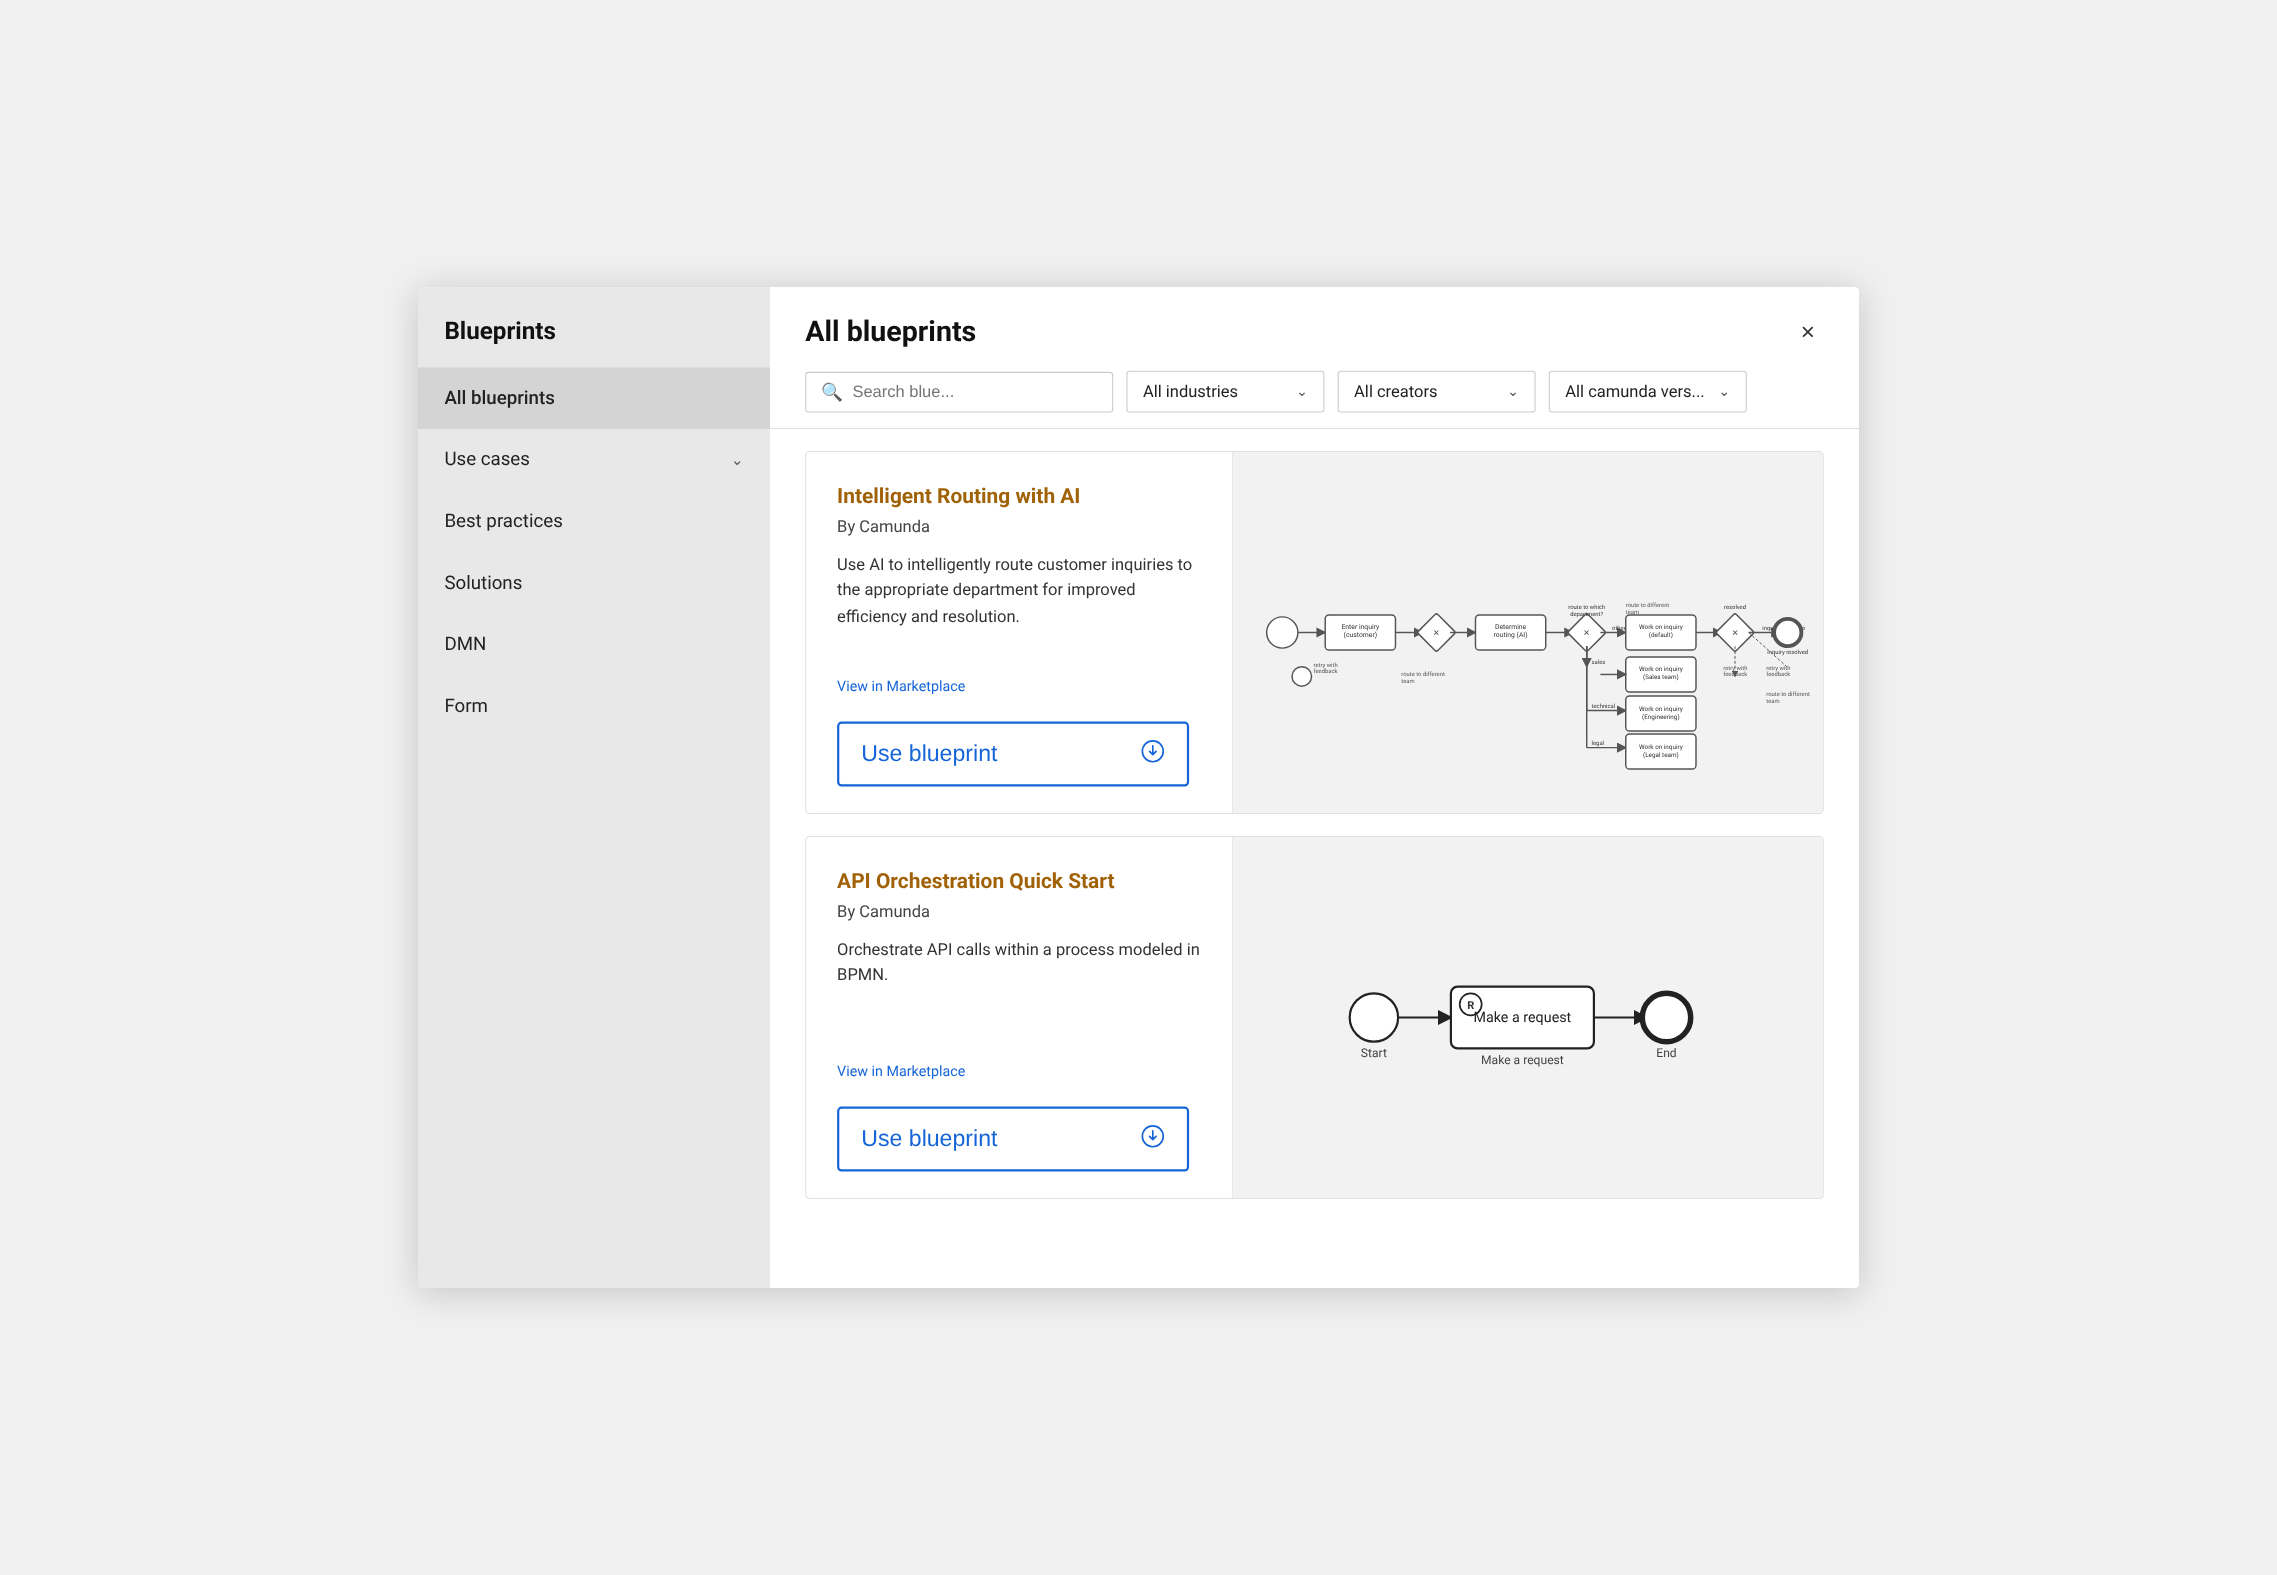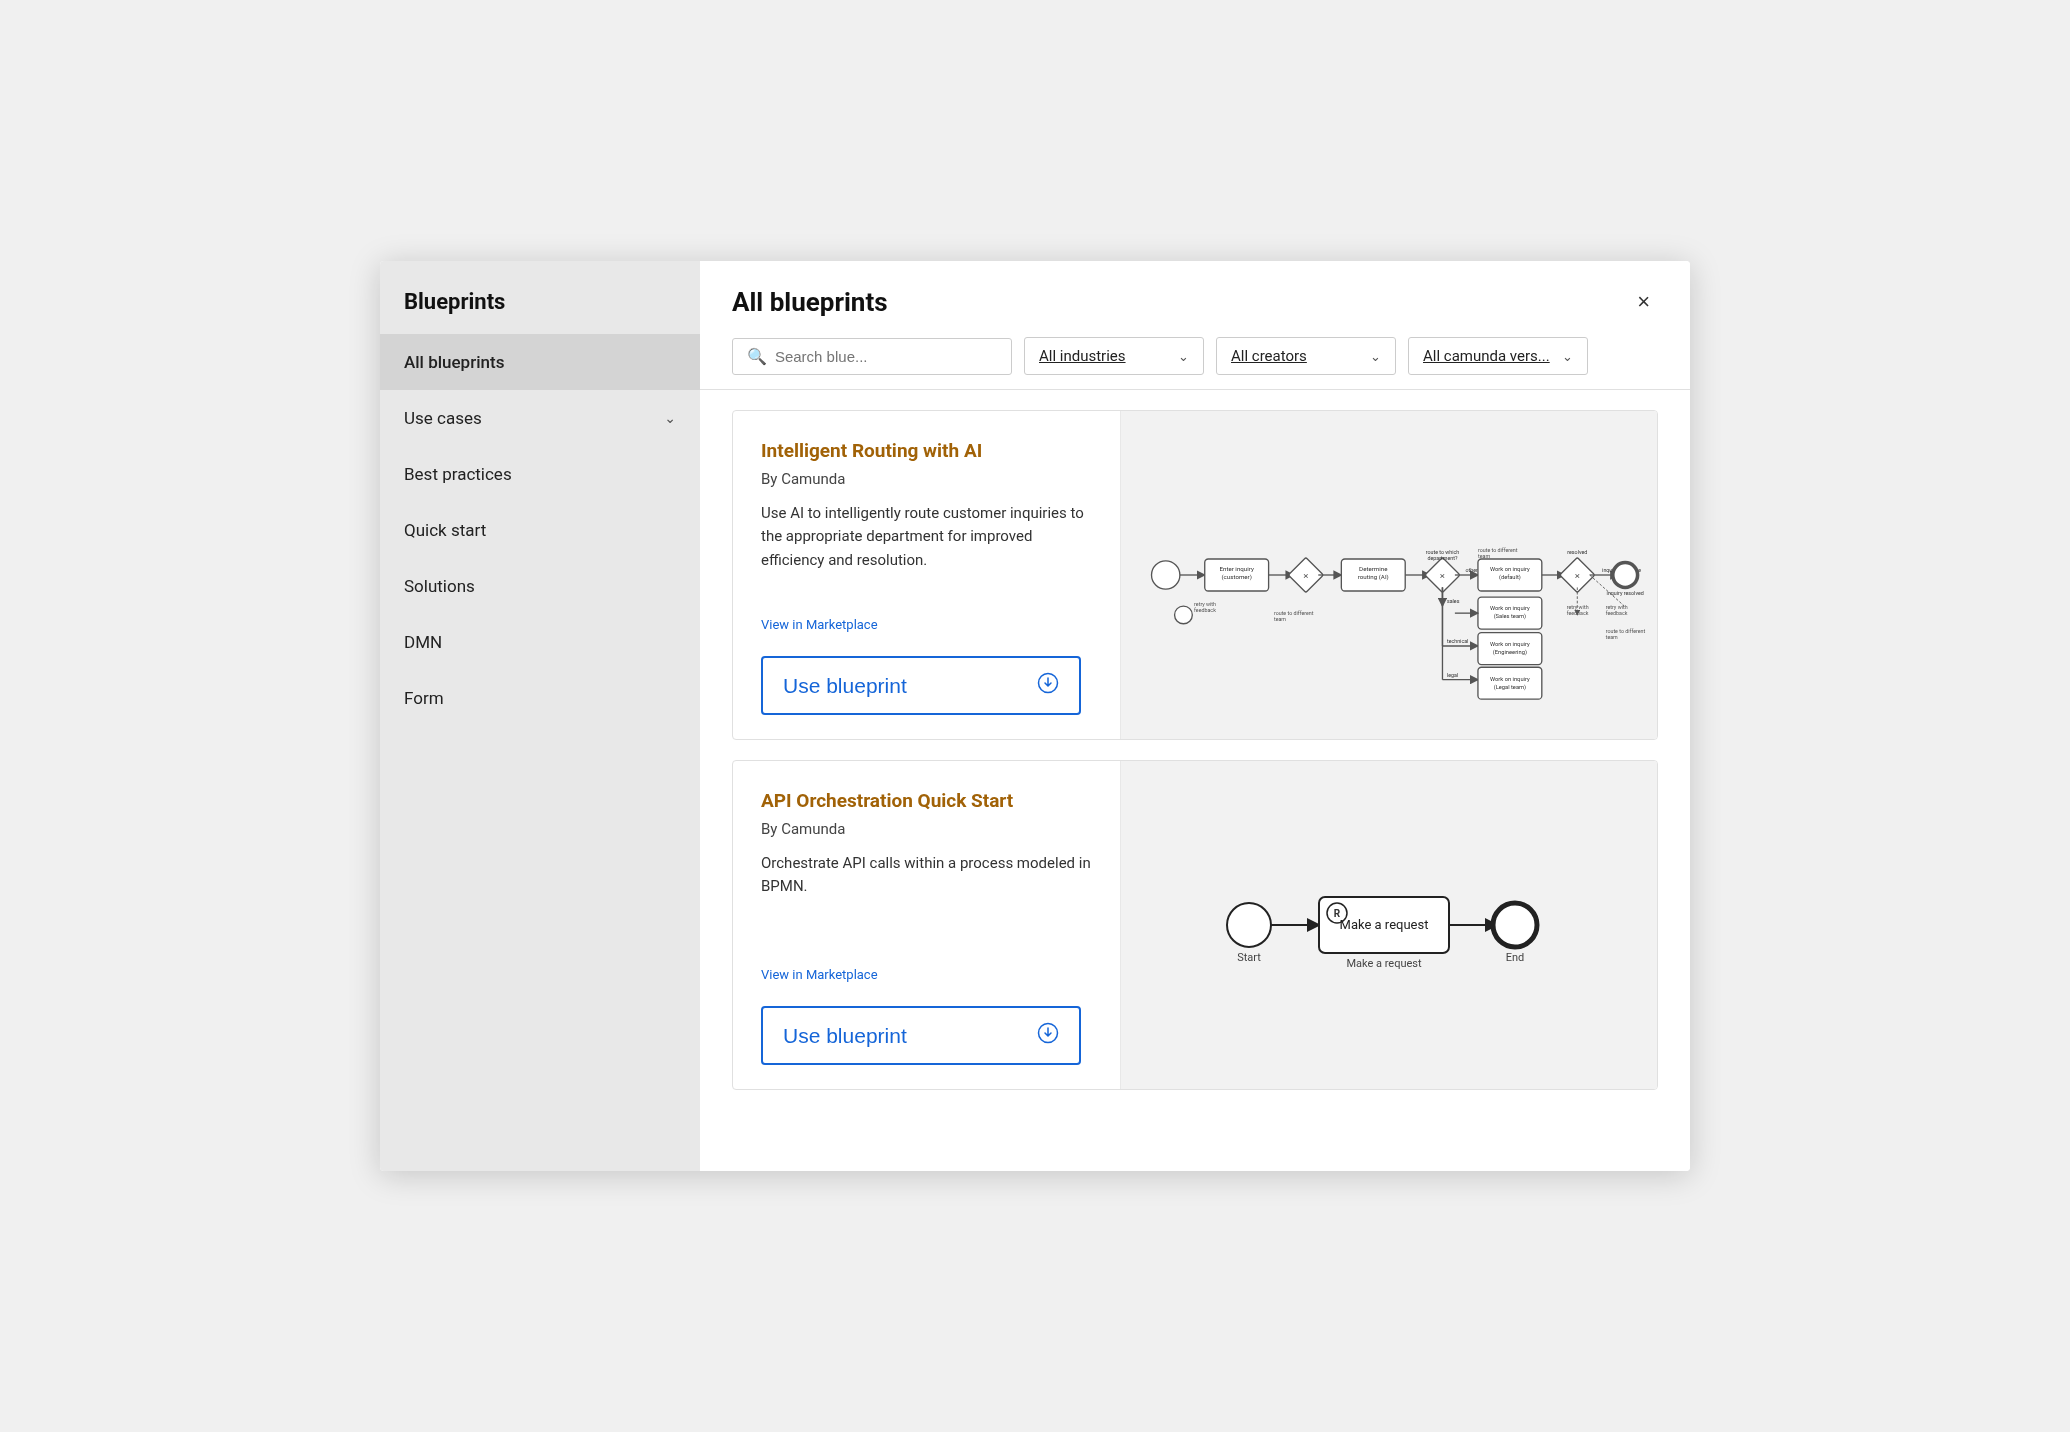--- a/index.html
+++ b/index.html
@@ -118,21 +118,21 @@
       border: 1px solid #ccc;
       border-radius: 3px;
       padding: 9px 14px;
       font-size: 15px;
       color: #222;
       cursor: pointer;
       background: #fff;
       min-width: 180px;
       gap: 12px;
     }
-    .filter-select span.label { flex: 1; text-decoration: underline; }
+    .filter-select span.label { flex: 1; }
     .filter-chevron { color: #555; font-size: 13px; }
     
     .cards-container {
       flex: 1;
       overflow-y: auto;
       padding: 20px 32px 24px 32px;
       display: flex;
       flex-direction: column;
       gap: 20px;
     }
@@ -214,23 +214,20 @@
 
     <div class="sidebar-item active">
       <span>All blueprints</span>
     </div>
     <div class="sidebar-item">
       <span>Use cases</span>
       <span class="chevron-icon">⌄</span>
     </div>
     <div class="sidebar-item">
       <span>Best practices</span>
-    </div>
-    <div class="sidebar-item">
-      <span>Quick start</span>
     </div>
     <div class="sidebar-item">
       <span>Solutions</span>
     </div>
     <div class="sidebar-item">
       <span>DMN</span>
     </div>
     <div class="sidebar-item">
       <span>Form</span>
     </div>

